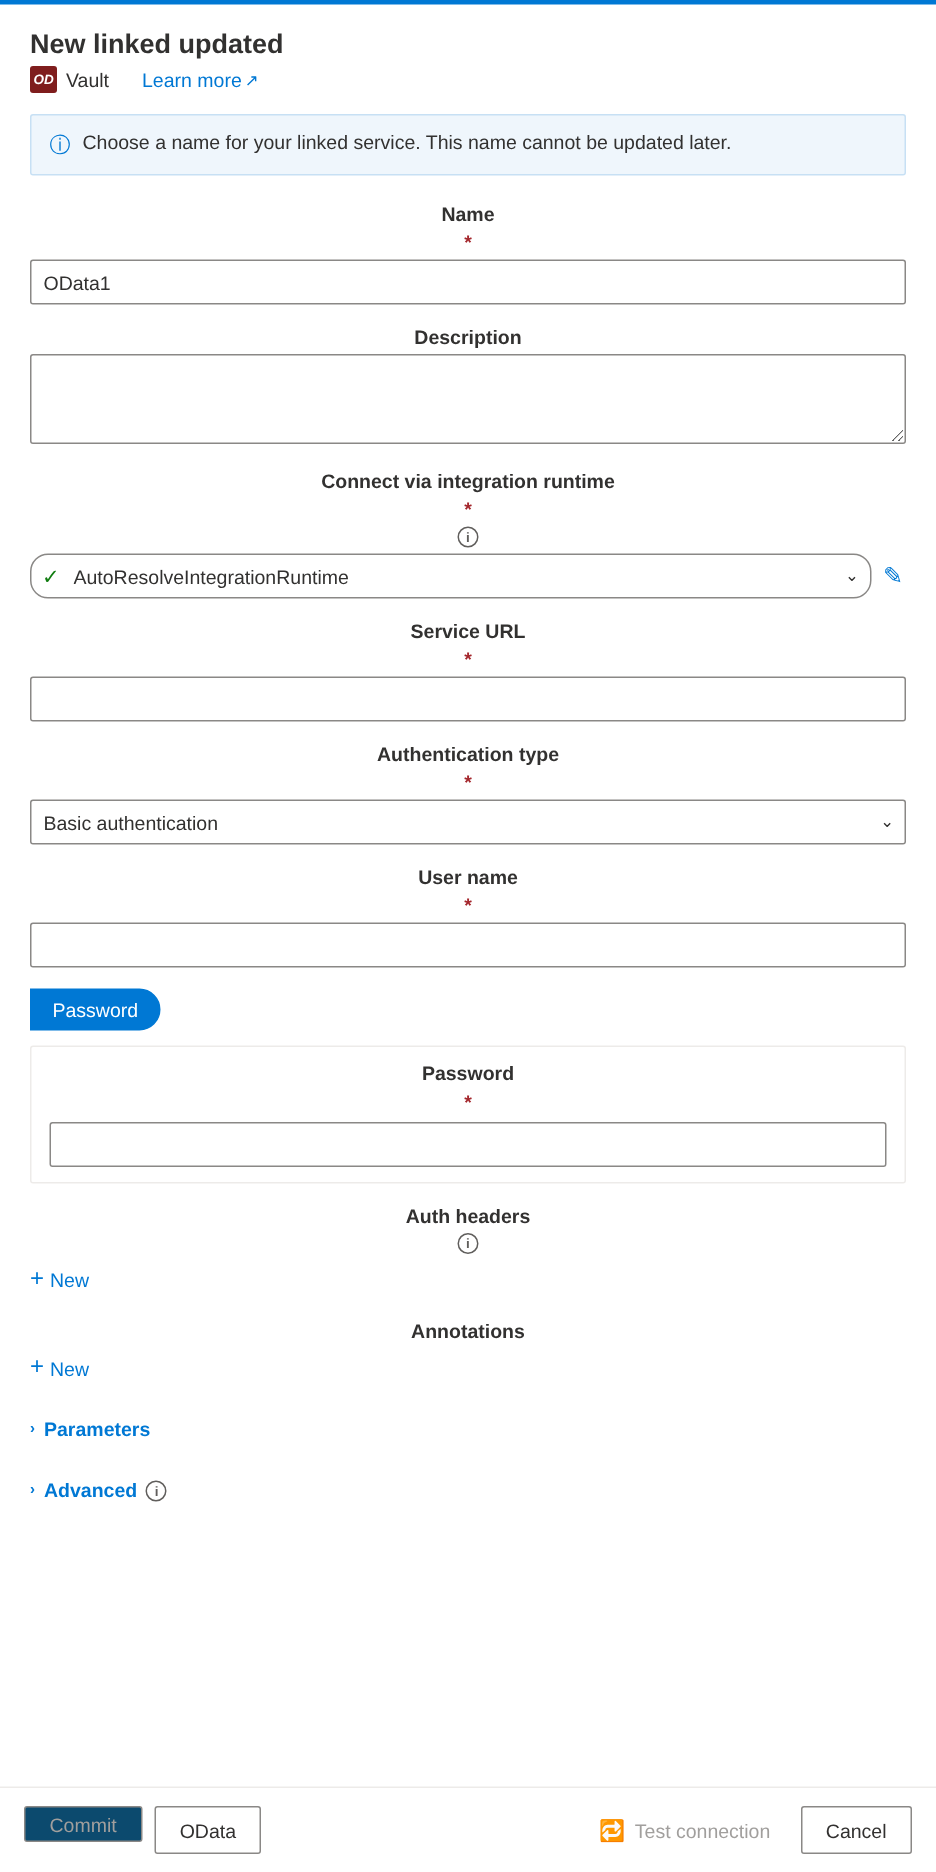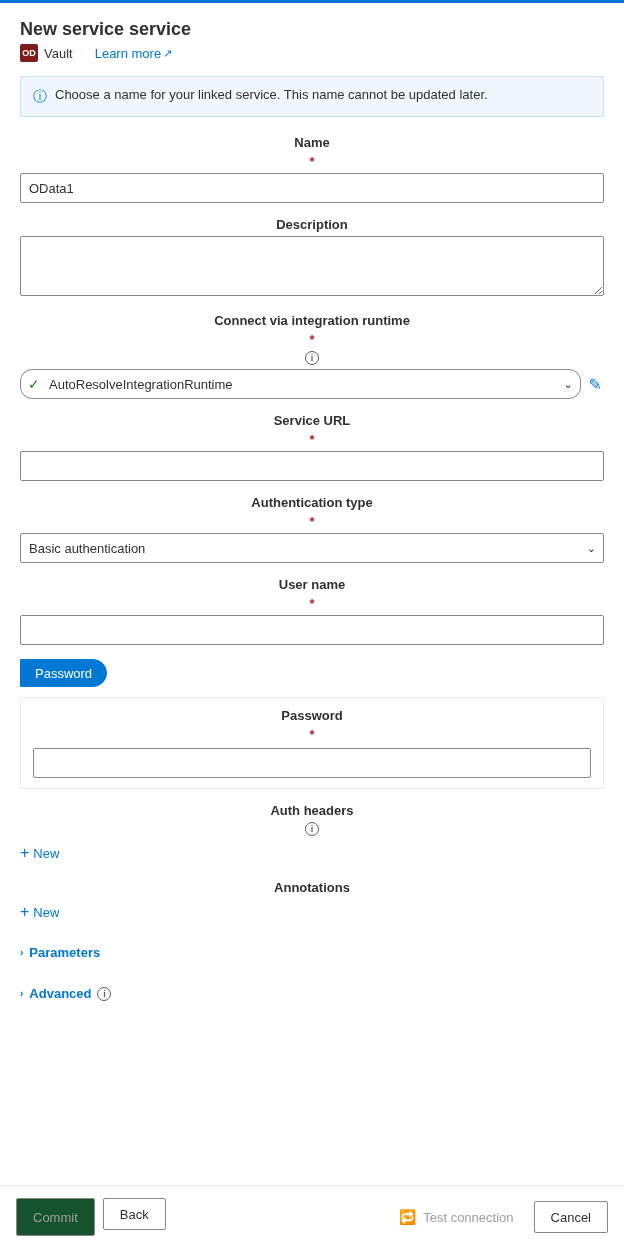--- a/index.html
+++ b/index.html
@@ -35,20 +35,21 @@
       width: 18px;
       height: 18px;
       background: #7f1d1d;
       border-radius: 2px;
       display: flex;
       align-items: center;
       justify-content: center;
       color: white;
       font-size: 9px;
       font-weight: bold;
+      font-style: italic;
     }
     .subtitle-text {
       color: #323130;
       font-size: 13px;
     }
     .learn-more-link {
       color: #0078d4;
       text-decoration: none;
       font-size: 13px;
       display: flex;
@@ -250,23 +251,23 @@
     .footer-left {
       display: flex;
       gap: 8px;
     }
     .footer-right {
       display: flex;
       align-items: center;
       gap: 8px;
     }
     .btn-primary {
-      height: 38px;
+      height: 24px;
       padding: 0 16px;
-      background: #14532d;
+      background: #0c4a6e;
       border: 1px solid #8a8886;
       border-radius: 2px;
       font-size: 13px;
       cursor: pointer;
       color: #323130;
     }
     .btn-primary:disabled {
       color: #a19f9d;
       cursor: default;
     }
@@ -304,21 +305,21 @@
     }
     .test-icon {
       font-size: 14px;
     }
   </style>
 </head>
 <body>
 
 <div class="main-content">
 
-  <div class="page-title">New service service</div>
+  <div class="page-title">New linked updated</div>
 
   <div class="subtitle-row">
     <div class="odata-icon">
       <span>OD</span>
     </div>
     <span class="subtitle-text">Vault</span>
     <a class="learn-more-link" href="#">
       <span>Learn more</span>
       <span style="font-size:11px;">↗</span>
     </a>
@@ -440,21 +441,21 @@
       <span class="chevron-right">›</span>
       <span>Advanced</span>
       <span class="info-circle" style="color:#605e5c;">i</span>
     </button>
   </div>
 </div>
 
 <div class="footer">
   <div class="footer-left">
     <button class="btn-primary" disabled="">Commit</button>
-    <button class="btn-default">Back</button>
+    <button class="btn-default">OData</button>
   </div>
   <div class="footer-right">
     <button class="test-connection-btn">
       <span class="test-icon">🔁</span>
       <span>Test connection</span>
     </button>
     <button class="btn-secondary">Cancel</button>
   </div>
 </div>
 

